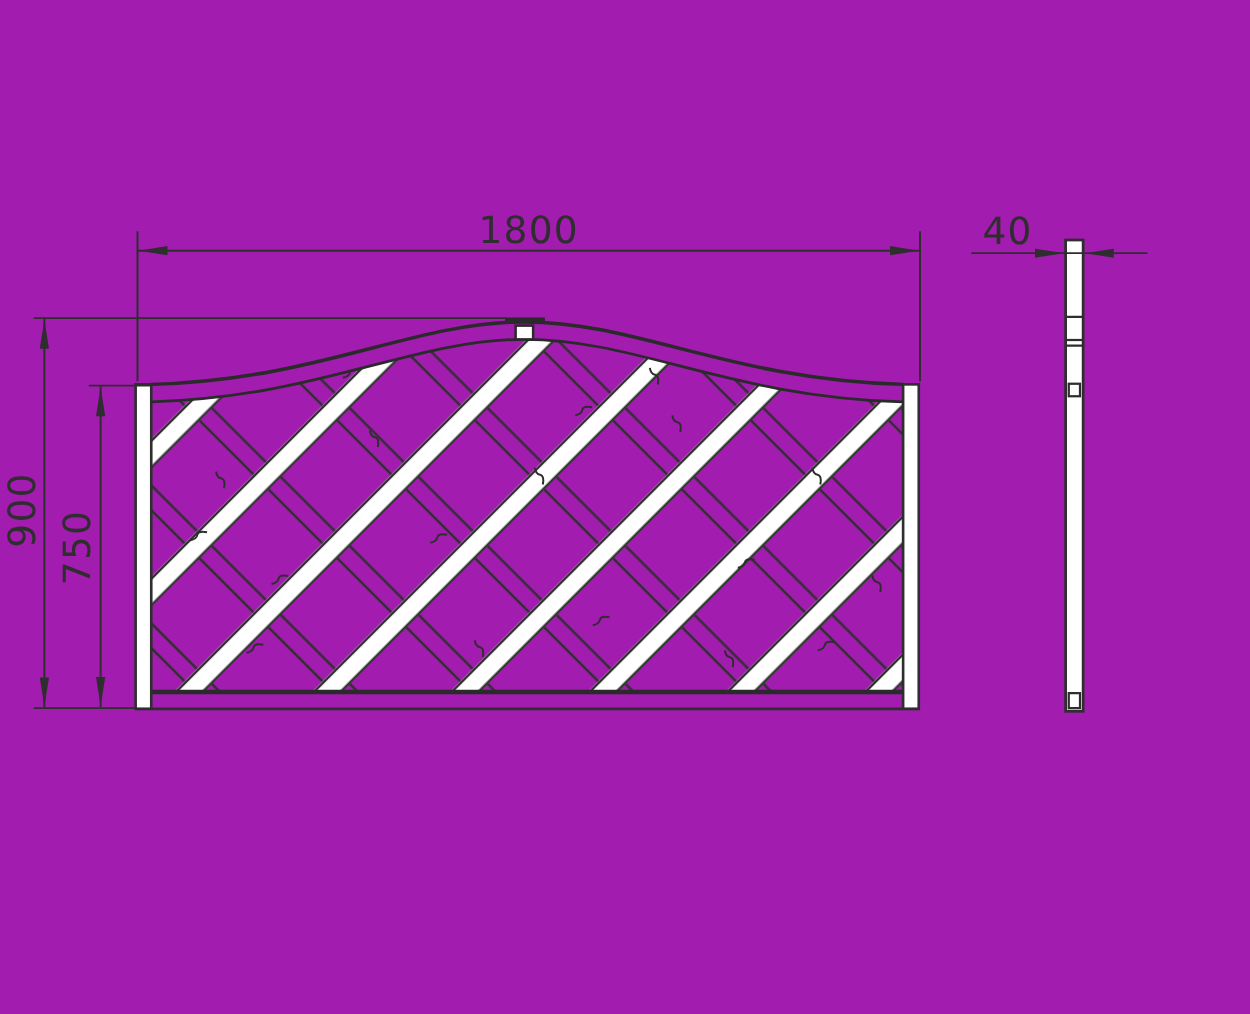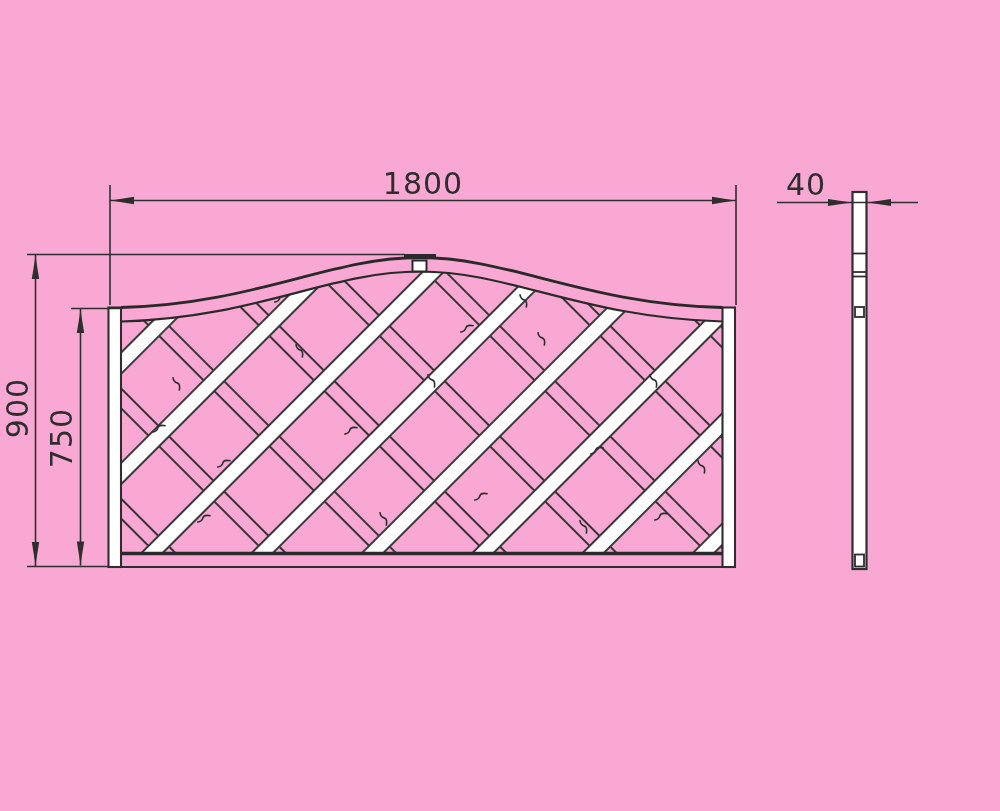--- a/index.html
+++ b/index.html
@@ -5,21 +5,21 @@
   html, body {
     margin: 0;
     padding: 0;
     background: #ffffff;
     font-family: "DejaVu Sans", "Liberation Sans", sans-serif;
   }
   .canvas {
     position: relative;
     width: 1000px;
     height: 811px;
-    background: #f9a8d4;
+    background: #a21caf;
     overflow: hidden;
   }
   svg { display: block; }
   .dim-text {
     font-family: "DejaVu Sans", "Liberation Sans", sans-serif;
     font-size: 30px;
     fill: #2e2e2e;
     letter-spacing: 1px;
   }
 </style>

